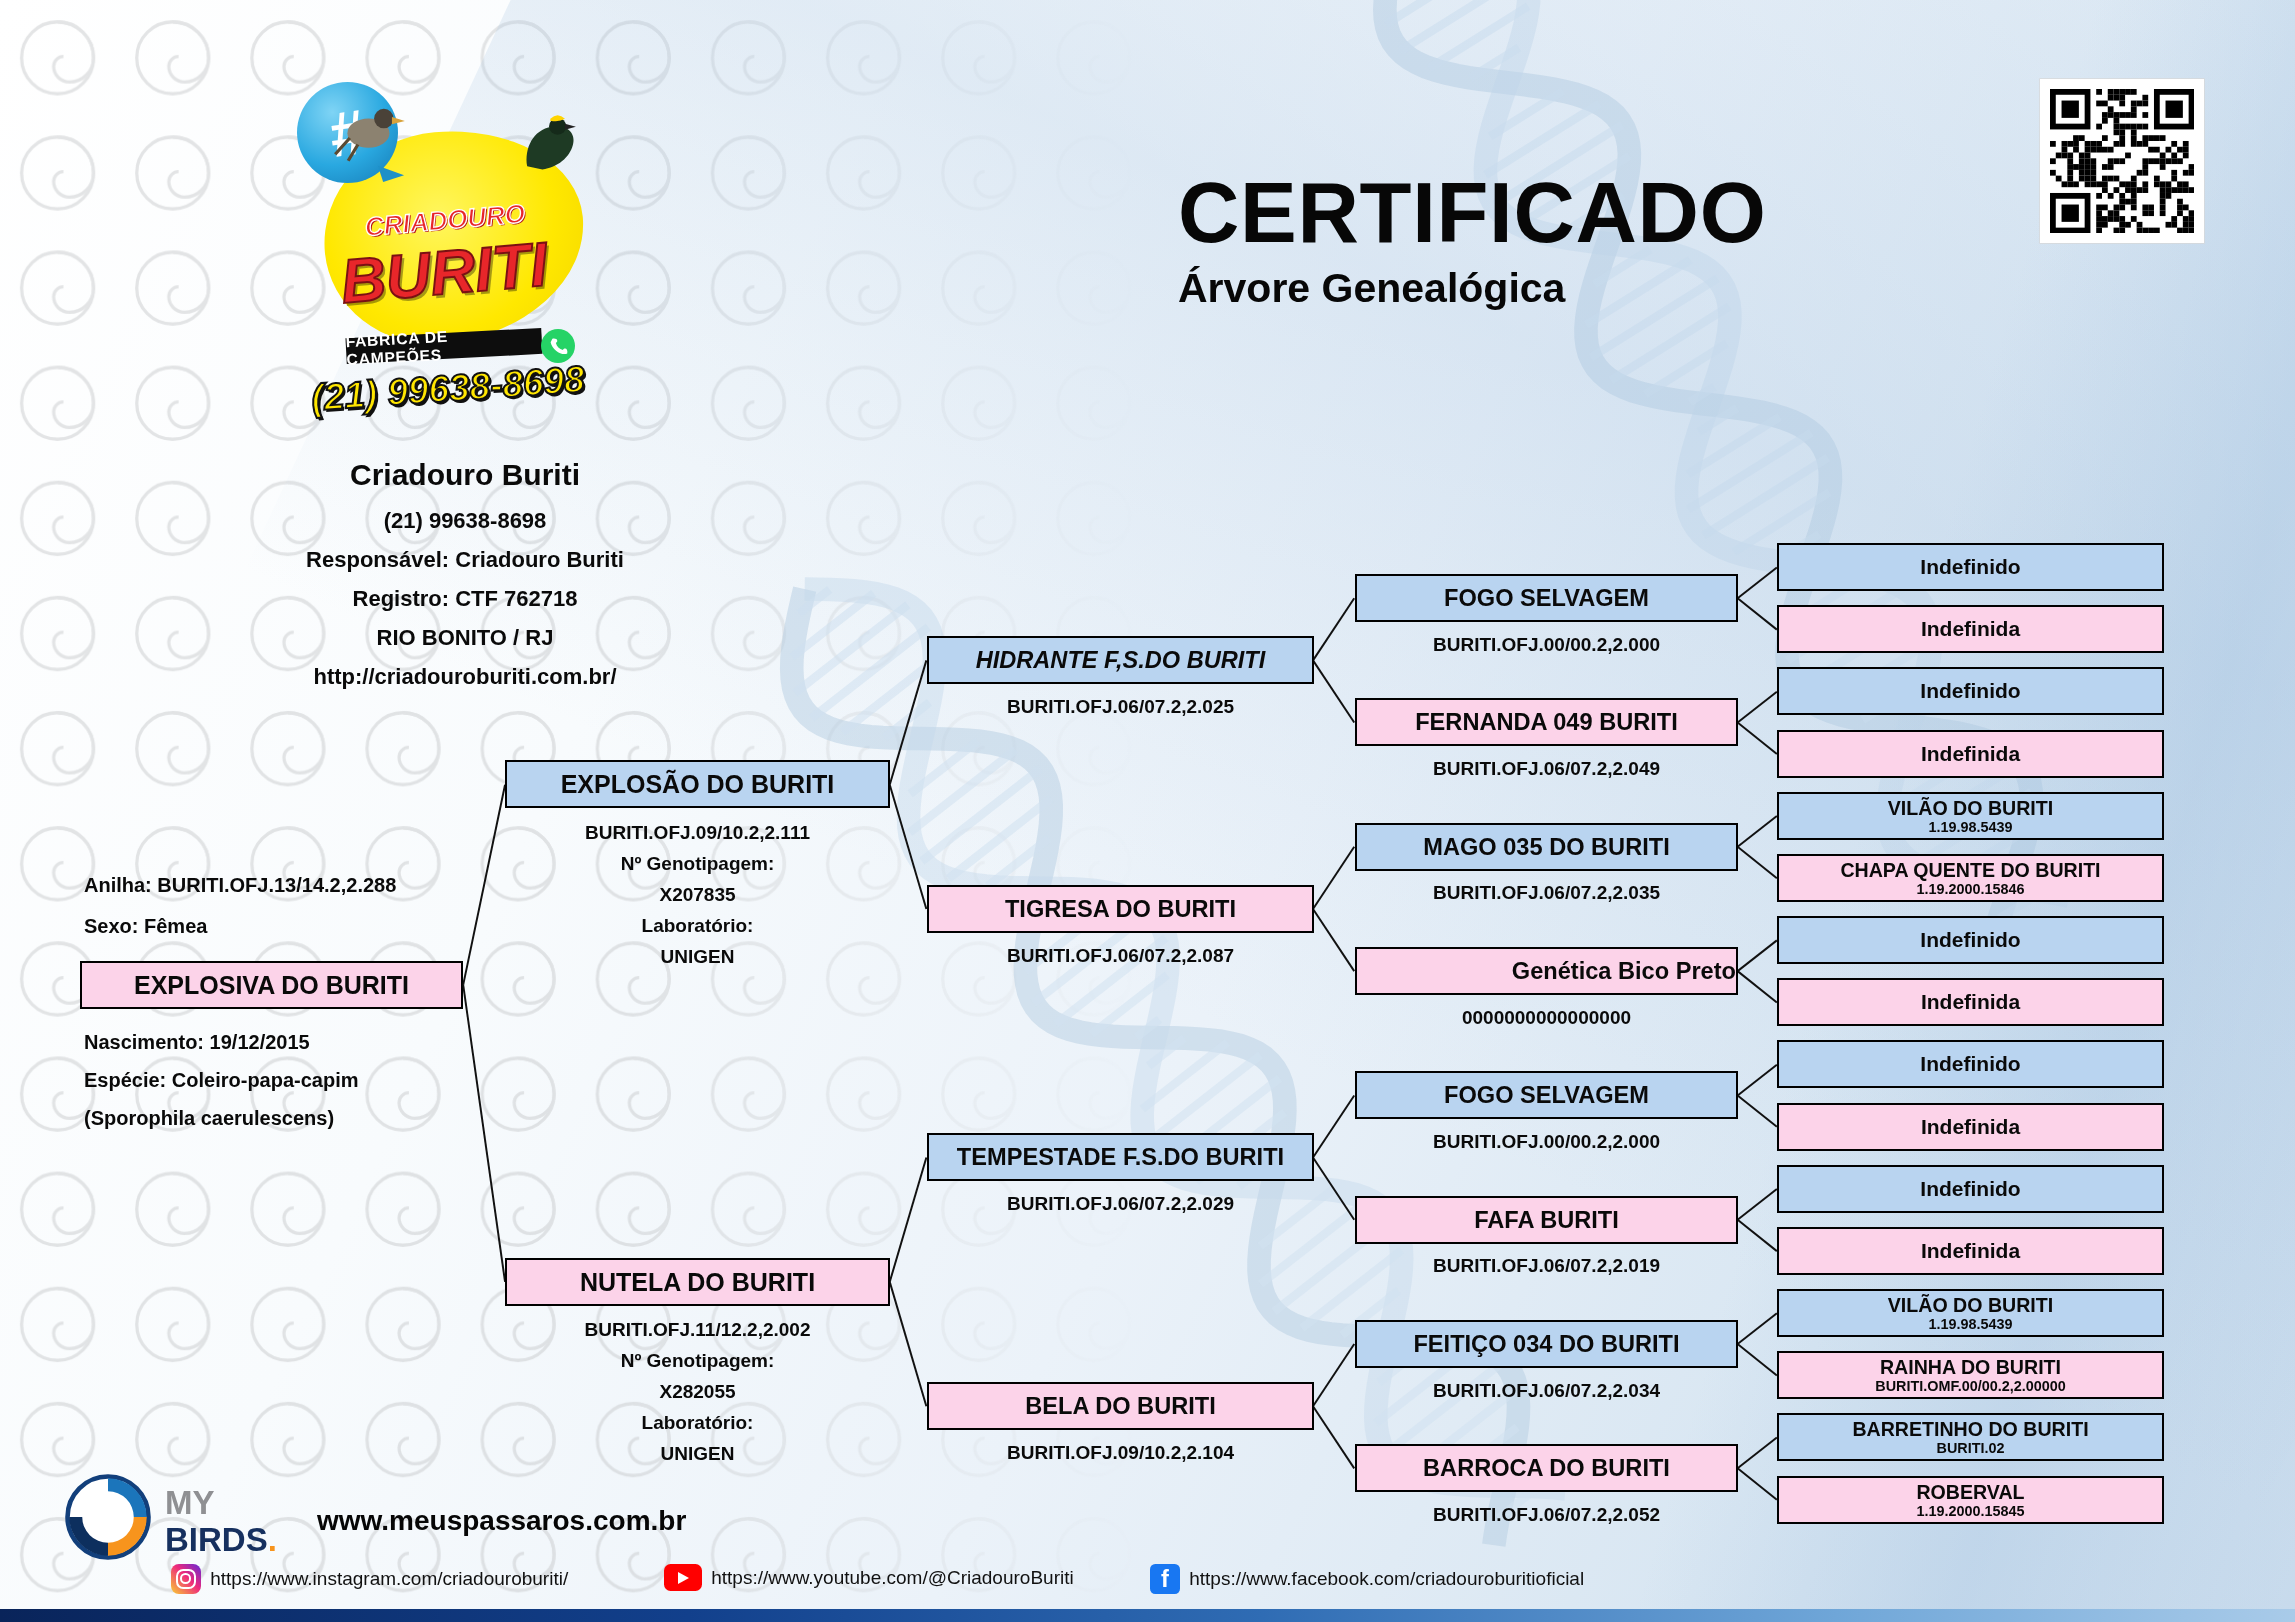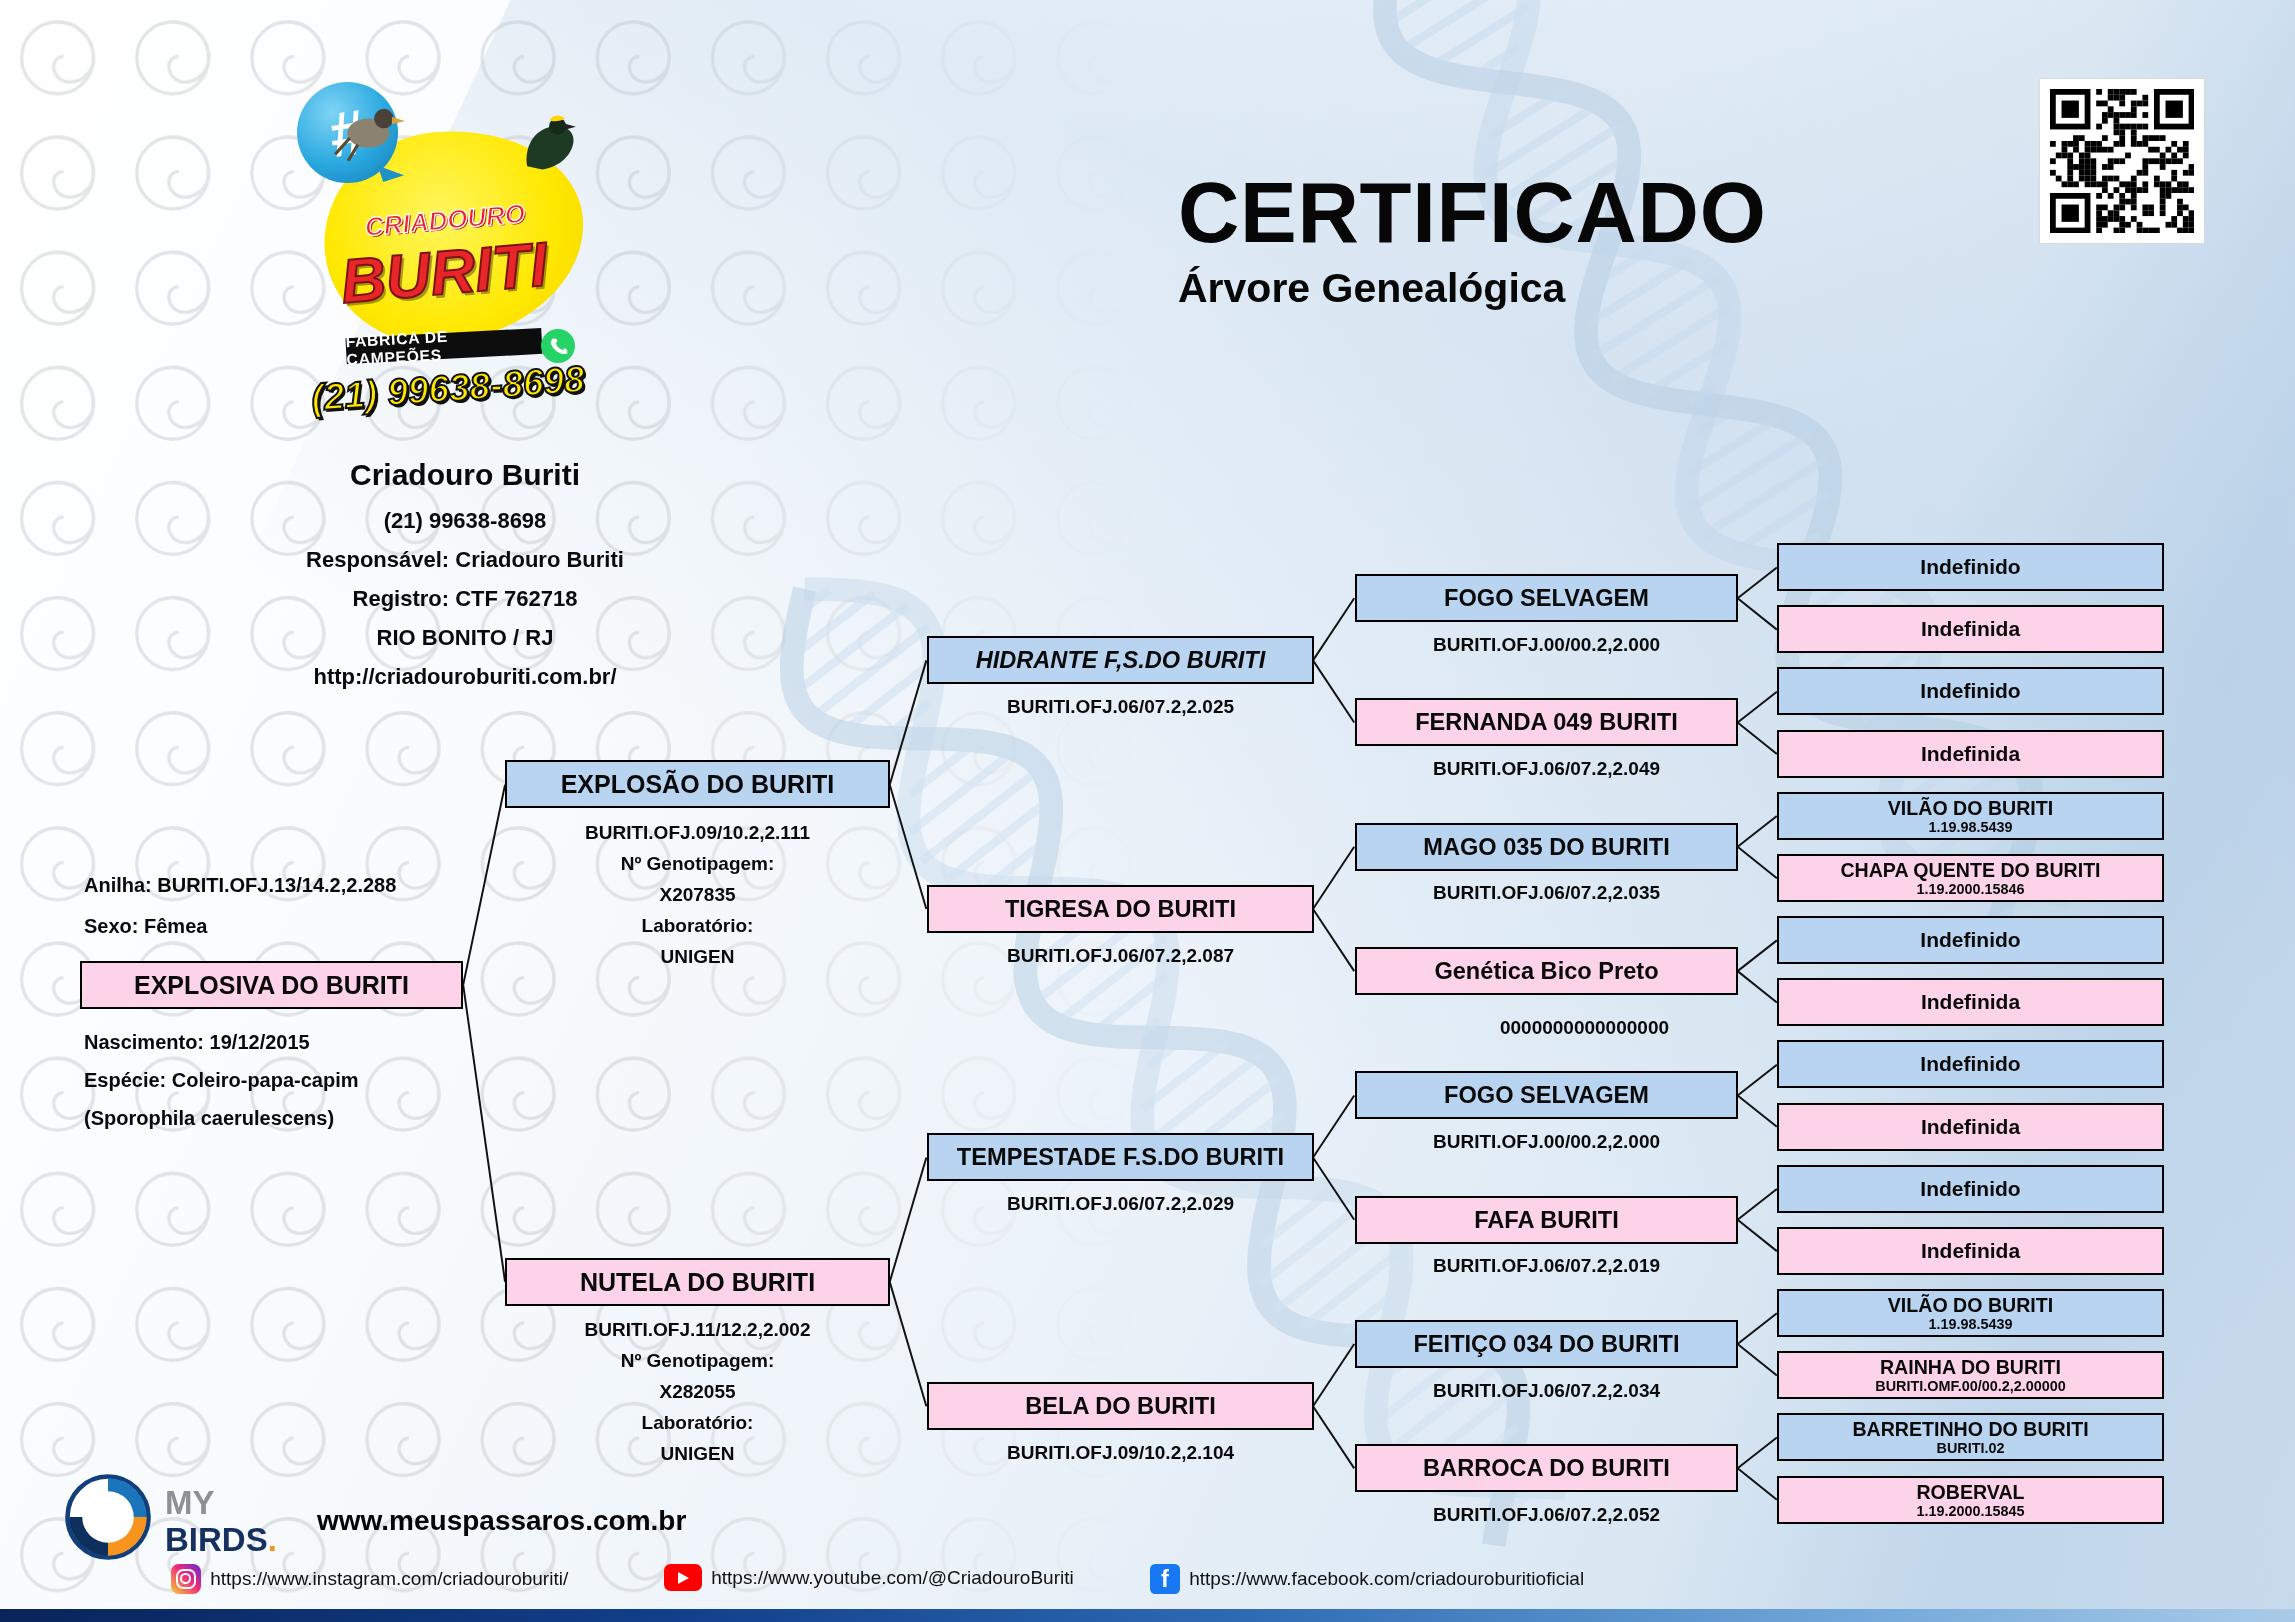--- a/index.html
+++ b/index.html
@@ -494,24 +494,24 @@
       </div>
       <div class="caption" style="left: 1355px; top: 757px; width: 383px;">
         <div>BURITI.OFJ.06/07.2,2.049</div>
       </div>
       <div class="node m g4" style="left: 1355px; top: 823px; width: 383px;">
         <div class="nm">MAGO 035 DO BURITI</div>
       </div>
       <div class="caption" style="left: 1355px; top: 881px; width: 383px;">
         <div>BURITI.OFJ.06/07.2,2.035</div>
       </div>
-      <div class="node f g4" style="left: 1355px; top: 947px; width: 383px;">
+      <div class="node f g4" style="left: 1355px; top: 947px; width: 383px; align-items: flex-end;">
         <div class="nm">Genética Bico Preto</div>
       </div>
-      <div class="caption" style="left: 1393px; top: 1006px; width: 383px; margin-top: 10px;">
+      <div class="caption" style="left: 1355px; top: 1006px; width: 383px;">
         <div>0000000000000000</div>
       </div>
       <div class="node m g4" style="left: 1355px; top: 1071px; width: 383px;">
         <div class="nm">FOGO SELVAGEM</div>
       </div>
       <div class="caption" style="left: 1355px; top: 1130px; width: 383px;">
         <div>BURITI.OFJ.00/00.2,2.000</div>
       </div>
       <div class="node f g4" style="left: 1355px; top: 1196px; width: 383px;">
         <div class="nm">FAFA BURITI</div>

